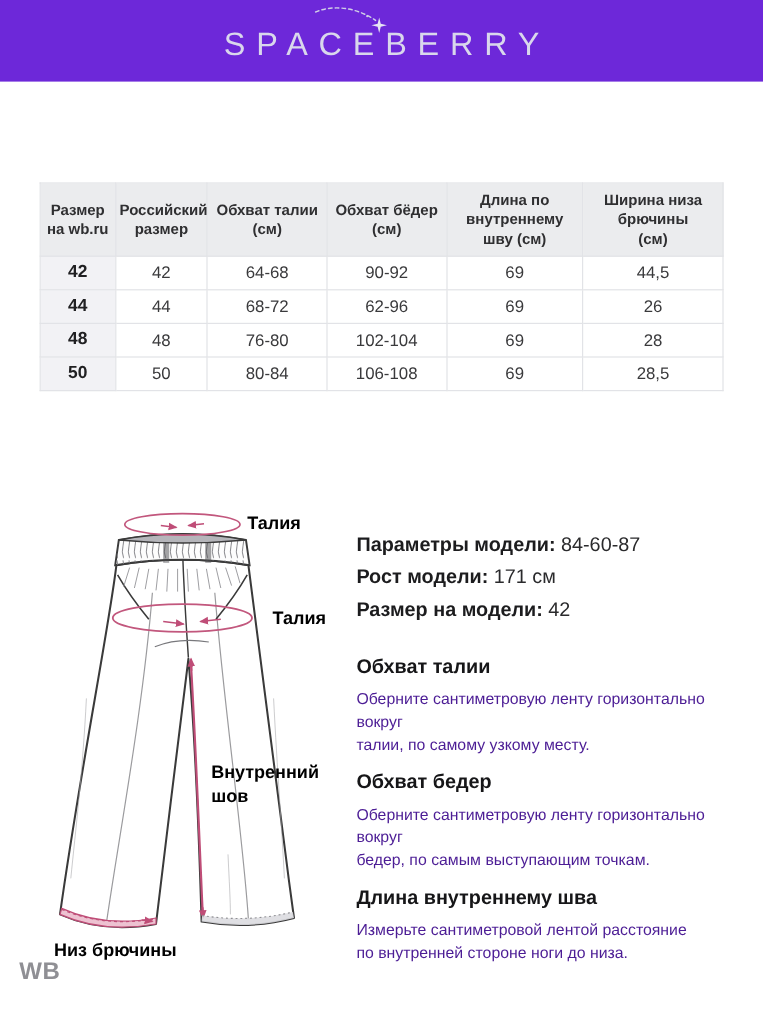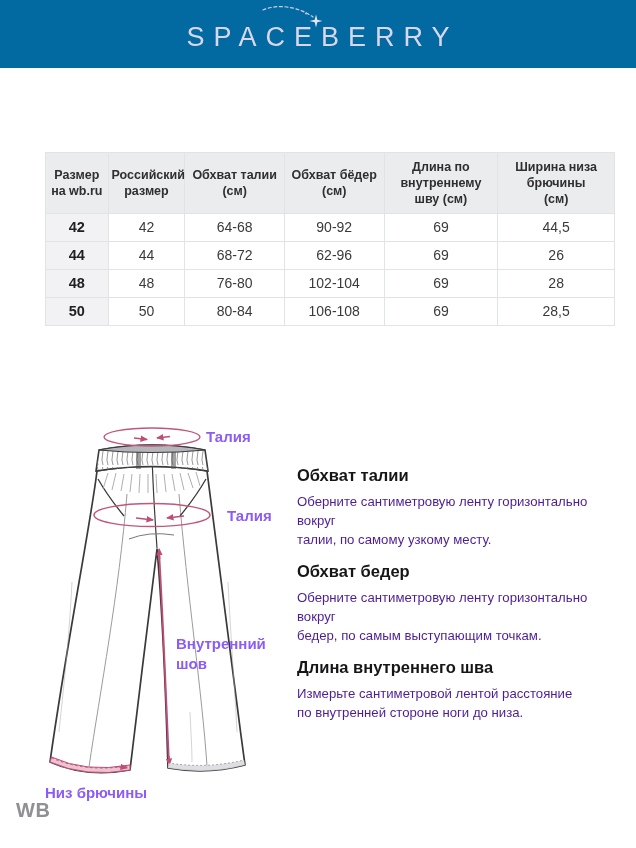--- a/index.html
+++ b/index.html
@@ -8,37 +8,37 @@
     width: 636px; height: 848px;
     background: #fff;
     font-family: "Liberation Sans", sans-serif;
     color: #1f1f22;
   }
   .page { position: relative; width: 636px; height: 848px; overflow: hidden; background: #fff; }
 
   
   .brand-header {
     position: absolute; top: 0; left: 0; right: 0; height: 68px;
-    background: #0369a1;
+    background: #6d28d9;
     display: flex; align-items: center; justify-content: center;
   }
   .brand-logo {
     position: relative;
     color: #d9d7ec;
     font-size: 27px;
     font-weight: 400;
     letter-spacing: 9px;
     padding-left: 9px;
     margin-top: 6px;
   }
   .comet { position: absolute; top: -20px; left: 50%; margin-left: -58px; }
 
   
   .table-wrap { position: absolute; left: 33px; top: 152px; width: 570px; }
-  table.size-table { width: 100%; border-collapse: collapse; table-layout: fixed; margin-left: 12px; }
+  table.size-table { width: 100%; border-collapse: collapse; table-layout: fixed; }
   .size-table th, .size-table td {
     border: 1px solid #e2e3e7;
     text-align: center; vertical-align: middle;
   }
   .size-table th {
     background: #ebecee;
     font-size: 12.5px; font-weight: 600; color: #2f2f31;
     line-height: 16px; padding: 6px 3px;
     white-space: pre-line;
   }
@@ -56,21 +56,21 @@
   .size-table th:nth-child(3), .size-table td:nth-child(3) { width: 17.5%; }
   .size-table th:nth-child(4), .size-table td:nth-child(4) { width: 17.5%; }
   .size-table th:nth-child(5), .size-table td:nth-child(5) { width: 20%; }
   .size-table th:nth-child(6), .size-table td:nth-child(6) { width: 20.5%; }
 
   
   .figure { position: absolute; left: 30px; top: 422px; width: 272px; height: 395px; }
   .figure svg { display: block; }
   .fig-label {
     position: absolute;
-    font-size: 15px; font-weight: 600; color: #8b5cf6; line-height: 20px;
+    font-size: 15px; font-weight: 600; color: #000000; line-height: 20px;
   }
   .fig-label.waist  { left: 176px; top: 5px; }
   .fig-label.hips   { left: 197px; top: 84px; }
   .fig-label.inseam { left: 146px; top: 212px; width: 100px; }
   .fig-label.hem    { left: 15px;  top: 361px; }
 
   
   .guide-col { position: absolute; left: 297px; top: 441px; width: 322px; }
   .model-line { font-size: 16.5px; line-height: 27px; color: #2a2a2c; }
   .model-line .lbl { font-weight: 600; color: #1c1c1e; }
@@ -219,33 +219,38 @@
       <path d="M88,344.6 L97,345.8" stroke="#bf4d77" stroke-width="1.3" marker-end="url(#arr)"></path>
     </svg>
 
     <div class="fig-label waist">Талия</div>
     <div class="fig-label hips">Талия</div>
     <div class="fig-label inseam">Внутренний шов</div>
     <div class="fig-label hem">Низ брючины</div>
   </div>
 
   <div class="guide-col">
+    <div id="model-info">
+        <div class="model-line"><span class="lbl">Параметры модели:</span><span> 84-60-87</span></div>
+        <div class="model-line"><span class="lbl">Рост модели:</span><span> 171 см</span></div>
+        <div class="model-line"><span class="lbl">Размер на модели:</span><span> 42</span></div>
+      </div>
     <div class="guide-sections" id="guide-sections">
         <div class="guide-section">
           <div class="title">Обхват талии</div>
           <div class="text">Оберните сантиметровую ленту горизонтально вокруг
 талии, по самому узкому месту.</div>
         </div>
         <div class="guide-section">
           <div class="title">Обхват бедер</div>
           <div class="text">Оберните сантиметровую ленту горизонтально вокруг
 бедер, по самым выступающим точкам.</div>
         </div>
         <div class="guide-section">
-          <div class="title">Длина внутреннего шва</div>
+          <div class="title">Длина внутреннему шва</div>
           <div class="text">Измерьте сантиметровой лентой расстояние
 по внутренней стороне ноги до низа.</div>
         </div>
       </div>
   </div>
 
   <div class="watermark">WB</div>
 
 </div>
 

